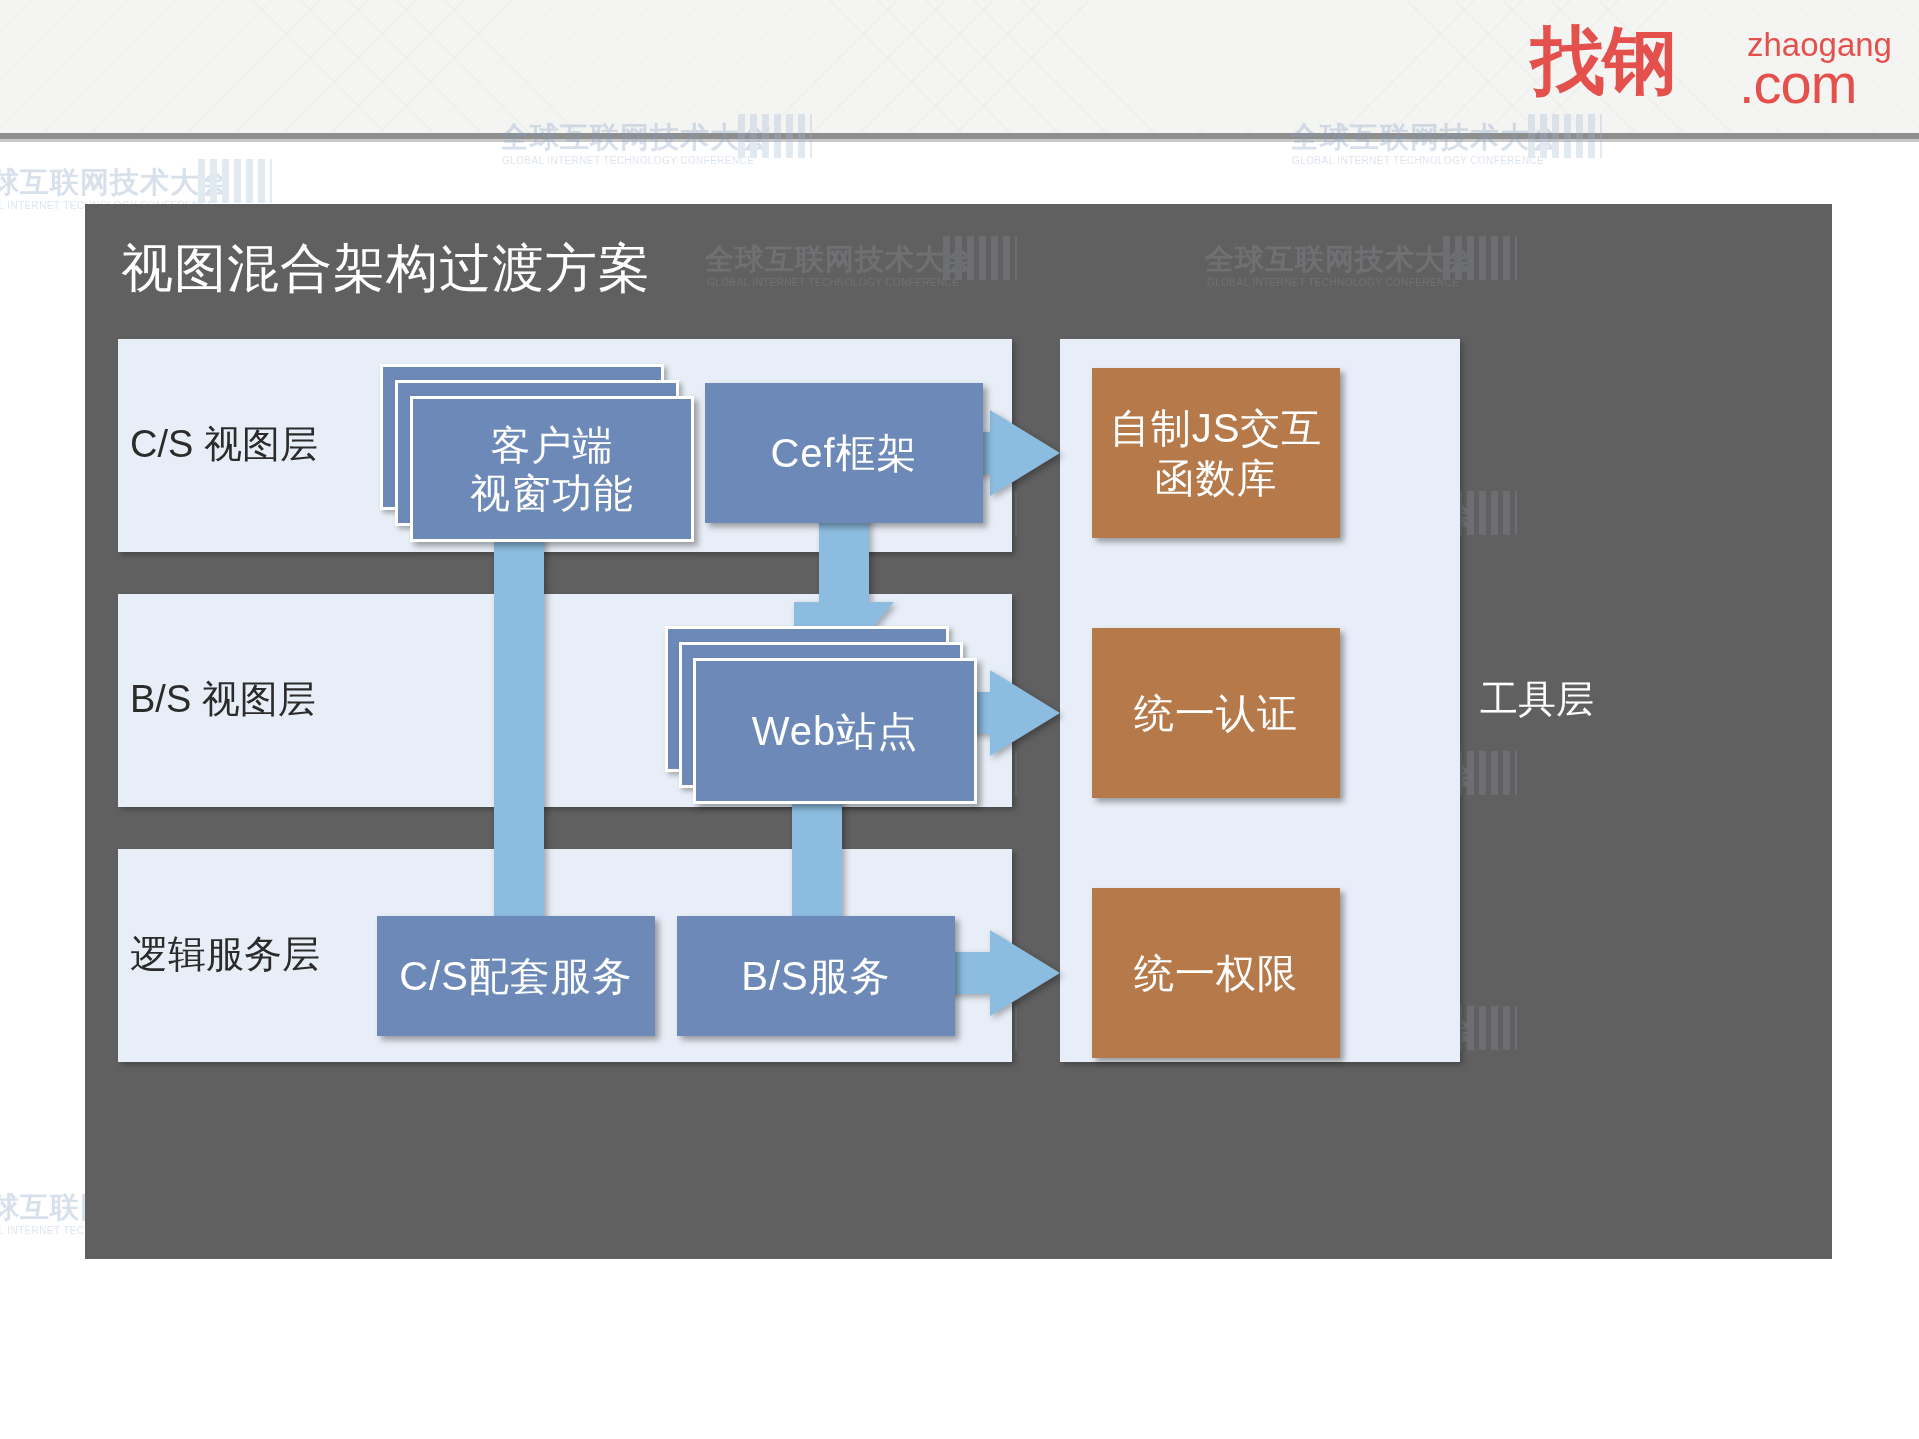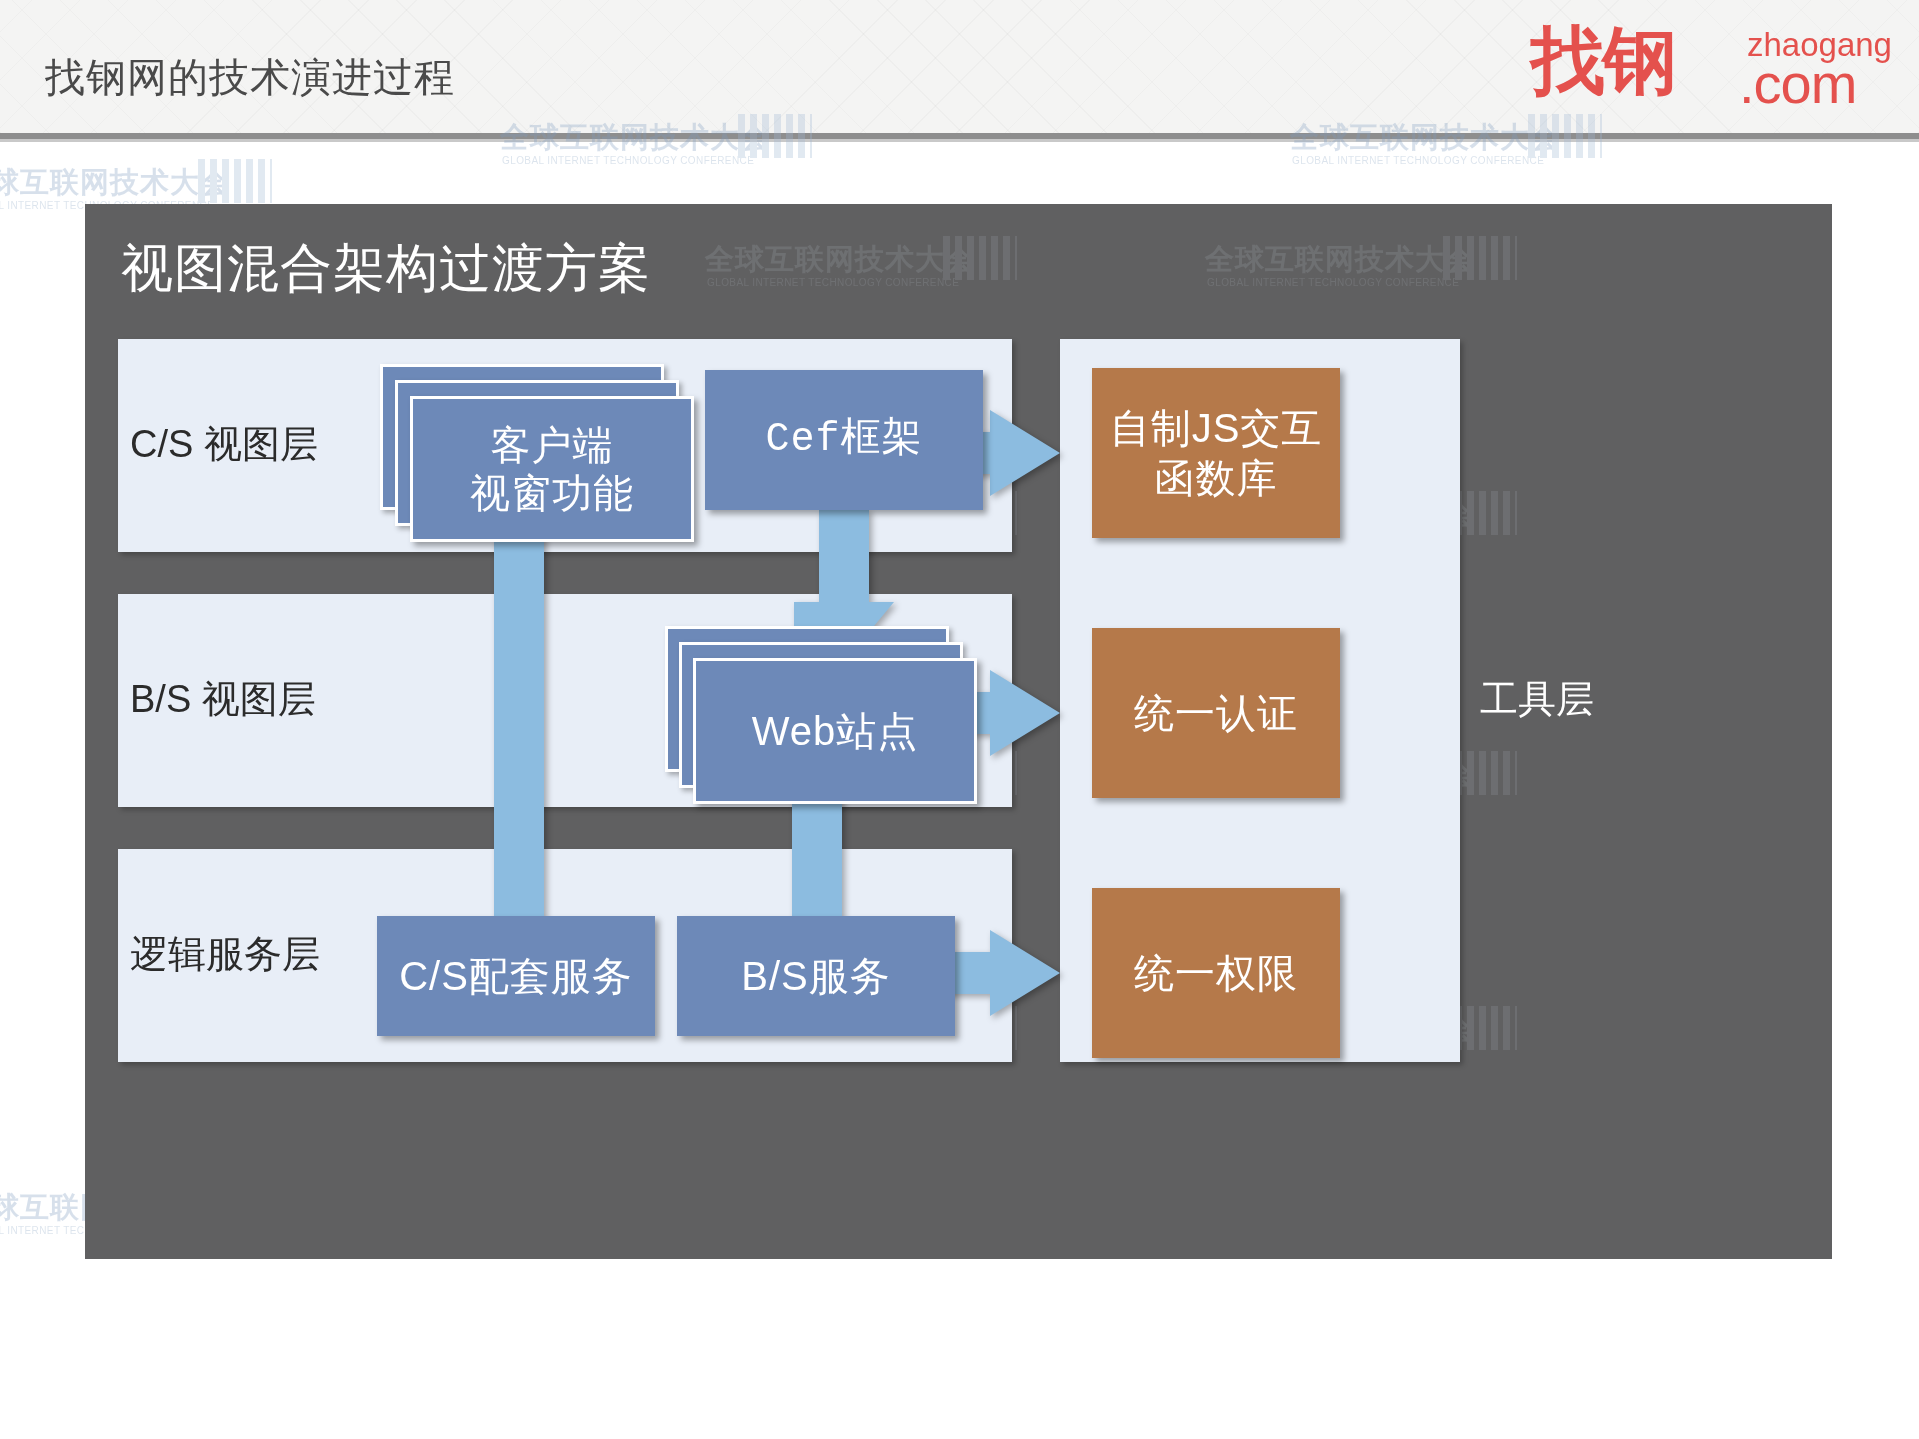--- a/index.html
+++ b/index.html
@@ -152,21 +152,21 @@
   .bbox.stacked{
     border:3px solid #ffffff;
   }
 
   
   #sheet-client-1{left:295px;top:160px;width:278px;height:140px;}
   #sheet-client-2{left:310px;top:176px;width:278px;height:140px;}
   #box-client{left:325px;top:192px;width:278px;height:140px;z-index:4;}
 
   
-  #box-cef{left:620px;top:166px;width:278px;height:140px;font-family:Liberation Mono, monospace;}
+  #box-cef{left:620px;top:179px;width:278px;height:140px;}
 
   
   #sheet-web-1{left:580px;top:422px;width:278px;height:140px;}
   #sheet-web-2{left:594px;top:438px;width:278px;height:140px;}
   #box-web{left:608px;top:454px;width:278px;height:140px;z-index:4;}
 
   
   #box-cssvc{left:292px;top:712px;width:278px;height:120px;}
   #box-bssvc{left:592px;top:712px;width:278px;height:120px;}
 
@@ -184,21 +184,20 @@
   #box-perm{left:1007px;top:684px;width:248px;height:170px;}
 
   
   .arrow{position:absolute;filter:drop-shadow(3px 3px 3px rgba(0,0,0,0.30));}
   
 </style>
 </head>
 <body>
 
 <div id="header">
-  <div id="header-title">找钢网的技术演进过程</div>
   <div id="logo">
     <div class="logo-cn">找钢</div>
     <div class="logo-zhaogang">zhaogang</div>
     <div class="logo-com">.com</div>
   </div>
 </div>
 <div id="header-rule"></div>
 <div id="header-rule-2"></div>
 
 <div id="stage">

